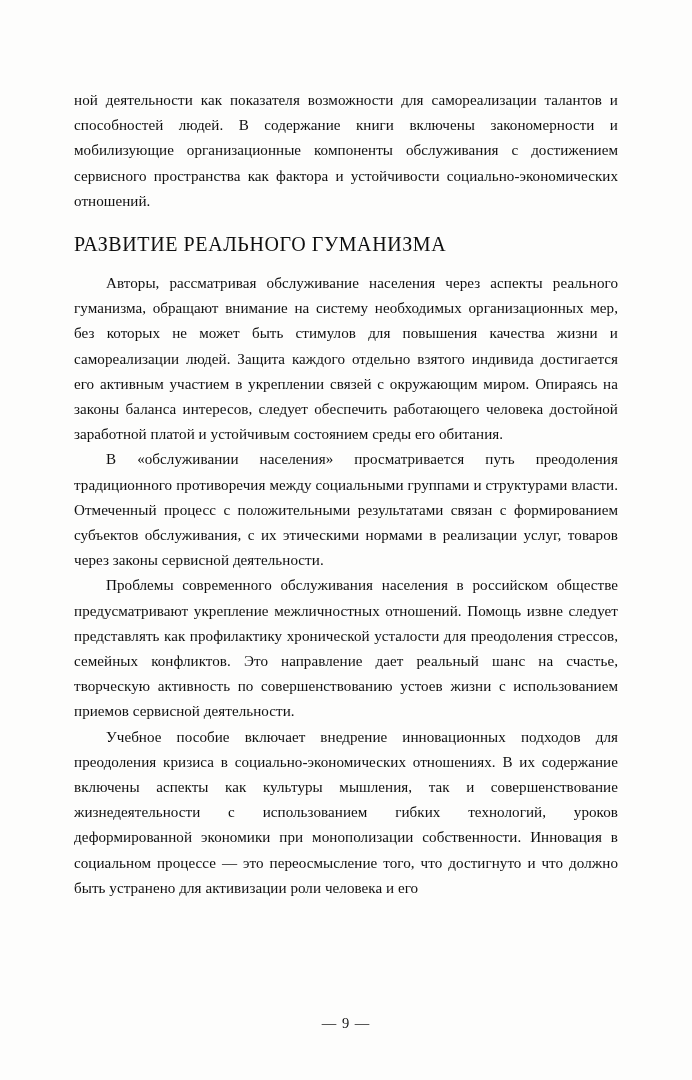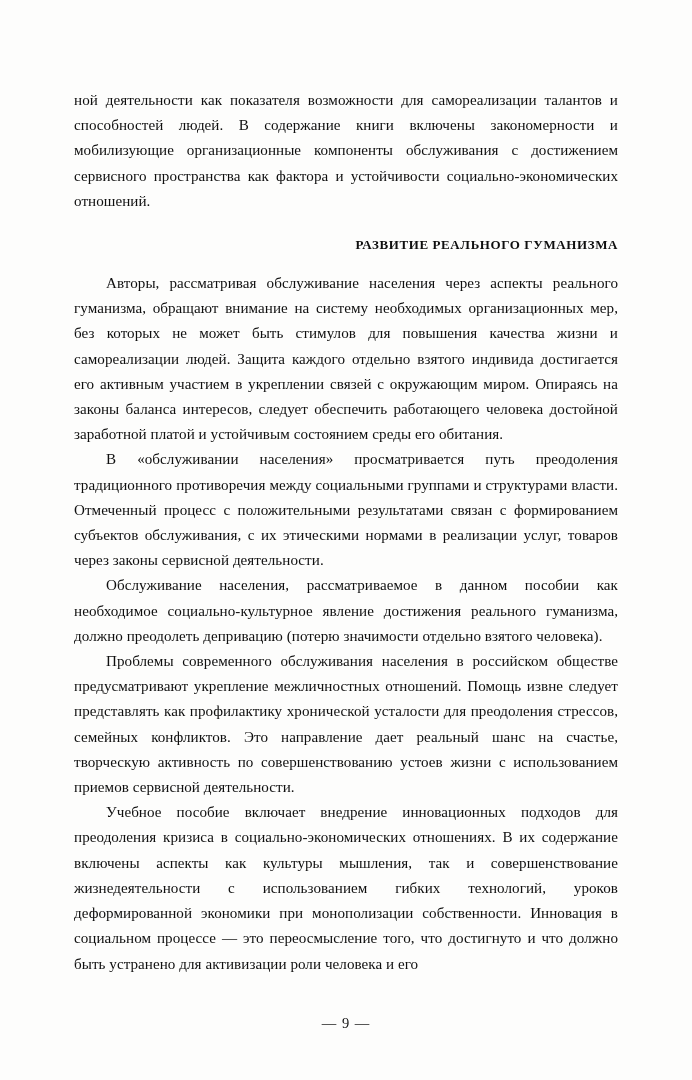--- a/index.html
+++ b/index.html
@@ -33,23 +33,23 @@
   .para {
     margin: 0;
     text-indent: 32px;
     text-align: justify;
   }
   .para.noindent {
     text-indent: 0;
   }
   .heading {
     margin: 18px 0 14px 0;
-    text-align: right;
-    font-size: 13px;
-    font-weight: bold;
+    text-align: left;
+    font-size: 20px;
+    font-weight: normal;
     letter-spacing: 0.6px;
     line-height: 25px;
   }
   .underlined {
     text-underline-offset: 2px;
   }
   .folio {
     position: absolute;
     left: 0;
     right: 0;
@@ -68,21 +68,20 @@
   <div class="body-text">
 
     <p class="para noindent">ной деятельности как показателя возможности для самореализации талантов и способностей людей. В содержание книги включены закономерности и мобилизующие организационные компоненты обслуживания с достижением сервисного пространства как фактора и устойчивости социально-экономических отношений.</p>
 
     <h2 class="heading">РАЗВИТИЕ РЕАЛЬНОГО ГУМАНИЗМА</h2>
 
     <p class="para">Авторы, рассматривая обслуживание населения через аспекты реального гуманизма, обращают внимание на систему необходимых организационных мер, без которых не может быть стимулов для повышения качества жизни и самореализации людей. Защита каждого отдельно взятого индивида достигается его активным участием в укреплении связей с окружающим миром. Опираясь на законы баланса интересов, следует обеспечить работающего человека достойной заработной платой и устойчивым состоянием среды его обитания.</p>
 
     <p class="para">В «обслуживании населения» просматривается путь преодоления традиционного противоречия между социальными группами и структурами власти. Отмеченный процесс с положительными результатами связан с формированием субъектов обслуживания, с их этическими нормами в реализации услуг, товаров через законы сервисной деятельности.</p>
 
-    <p class="para">Обслуживание населения, рассматриваемое в данном пособии как необходимое социально-культурное явление достижения реального гуманизма, должно преодолеть депривацию (потерю значимости отдельно взятого человека).</p>
 
     <p class="para">Проблемы современного обслуживания населения в российском обществе предусматривают укрепление межличностных отношений. Помощь извне следует представлять как профилактику хронической усталости для преодоления стрессов, семейных конфликтов. Это направление дает реальный шанс на счастье, творческую активность по совершенствованию устоев жизни с использованием приемов сервисной деятельности.</p>
 
     <p class="para"><span class="underlined">Учебное пособие включает внедрение инновационных подходов</span><span> для преодоления кризиса в социально-экономических отношениях. В их содержание включены аспекты как культуры мышления, так и совершенствование жизнедеятельности с использованием гибких технологий, уроков деформированной экономики при монополизации собственности. Инновация в социальном процессе — это переосмысление того, что достигнуто и что должно быть устранено для активизации роли человека и его</span></p>
 
   </div>
 
   <div class="folio">— 9 —</div>
 
 </div>

